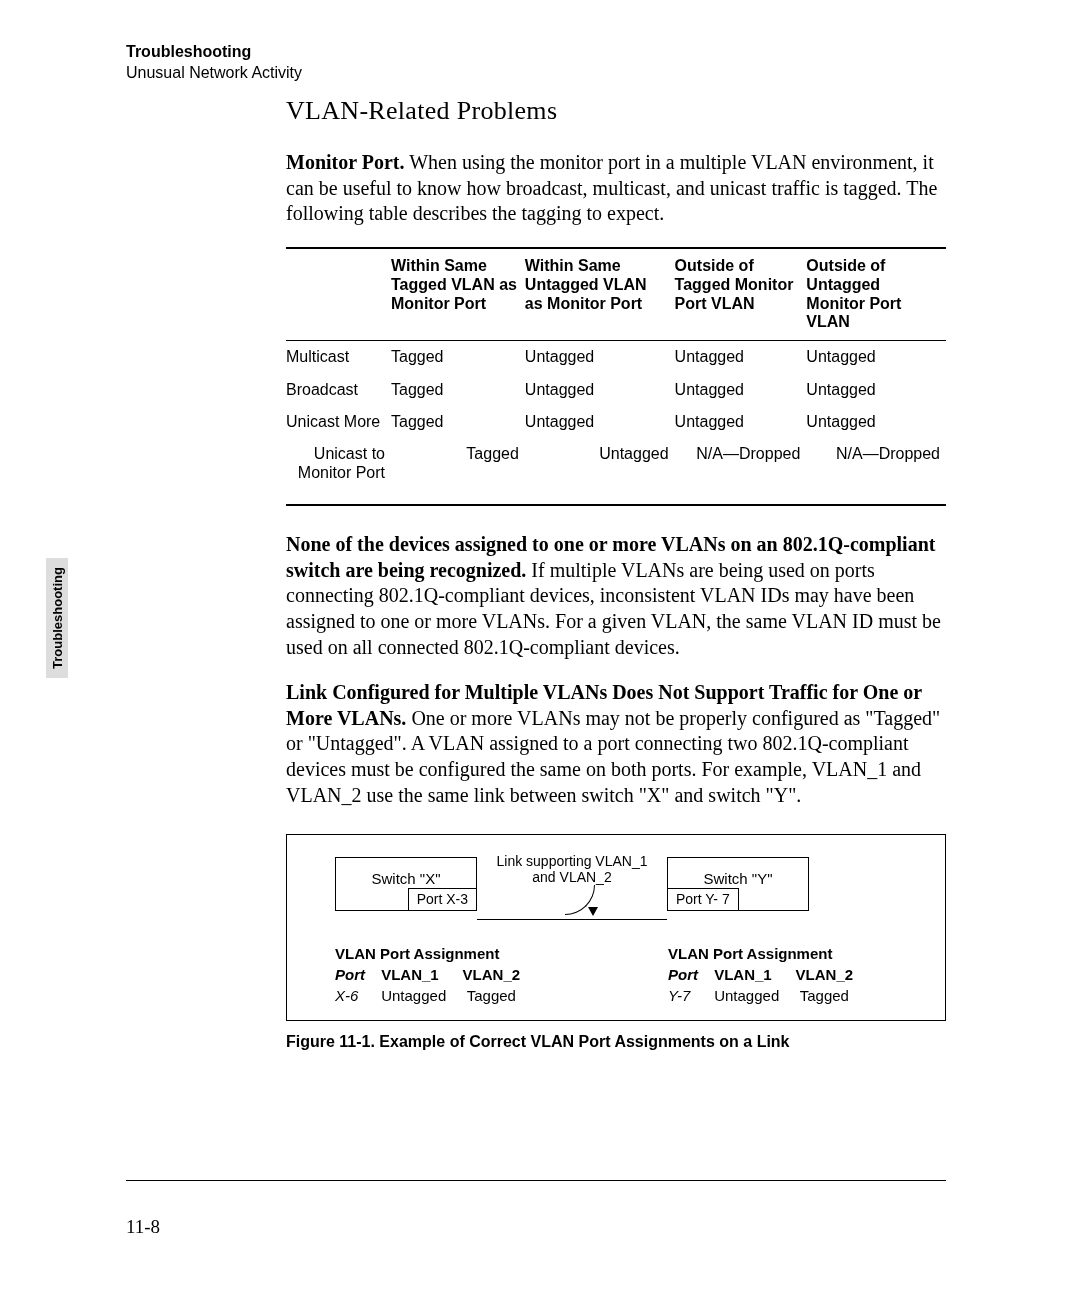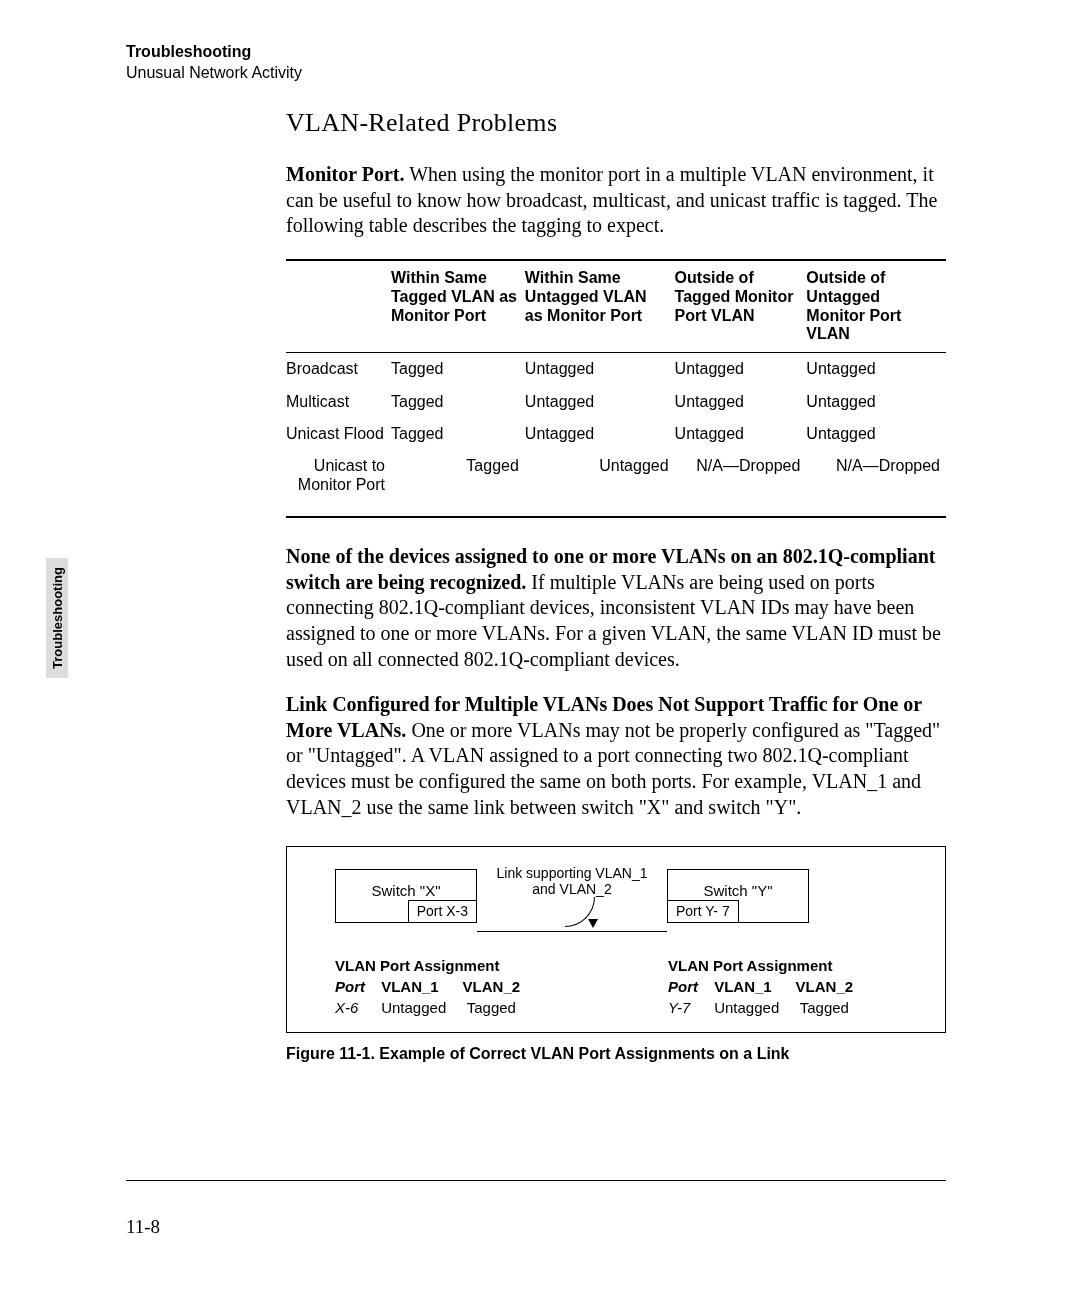--- a/index.html
+++ b/index.html
@@ -36,21 +36,21 @@
     transform: translate(-50%, -50%) rotate(-90deg);
     transform-origin: center;
     font-family: Arial, Helvetica, sans-serif;
     font-weight: bold;
     font-size: 13px;
     white-space: nowrap;
   }
   .content {
     position: absolute;
     left: 286px;
-    top: 108px;
+    top: 96px;
     width: 660px;
   }
   .section-title {
     font-family: "Times New Roman", serif;
     font-size: 26px;
     font-weight: normal;
     margin-bottom: 24px;
     letter-spacing: 0.3px;
   }
   .para {
@@ -189,35 +189,35 @@
       <tr>
         <th class="rowhdr"></th>
         <th>Within Same Tagged VLAN as Monitor Port</th>
         <th>Within Same Untagged VLAN as Monitor Port</th>
         <th>Outside of Tagged Monitor Port VLAN</th>
         <th>Outside of Untagged Monitor Port VLAN</th>
       </tr>
     </thead>
     <tbody>
       <tr>
+        <td>Multicast</td>
+        <td>Tagged</td>
+        <td>Untagged</td>
+        <td>Untagged</td>
+        <td>Untagged</td>
+      </tr>
+      <tr>
         <td>Broadcast</td>
         <td>Tagged</td>
         <td>Untagged</td>
         <td>Untagged</td>
         <td>Untagged</td>
       </tr>
       <tr>
-        <td>Multicast</td>
-        <td>Tagged</td>
-        <td>Untagged</td>
-        <td>Untagged</td>
-        <td>Untagged</td>
-      </tr>
-      <tr>
-        <td>Unicast Flood</td>
+        <td>Unicast More</td>
         <td>Tagged</td>
         <td>Untagged</td>
         <td>Untagged</td>
         <td>Untagged</td>
       </tr>
       <tr class="last">
         <td>Unicast to Monitor Port</td>
         <td>Tagged</td>
         <td>Untagged</td>
         <td>N/A—Dropped</td>

